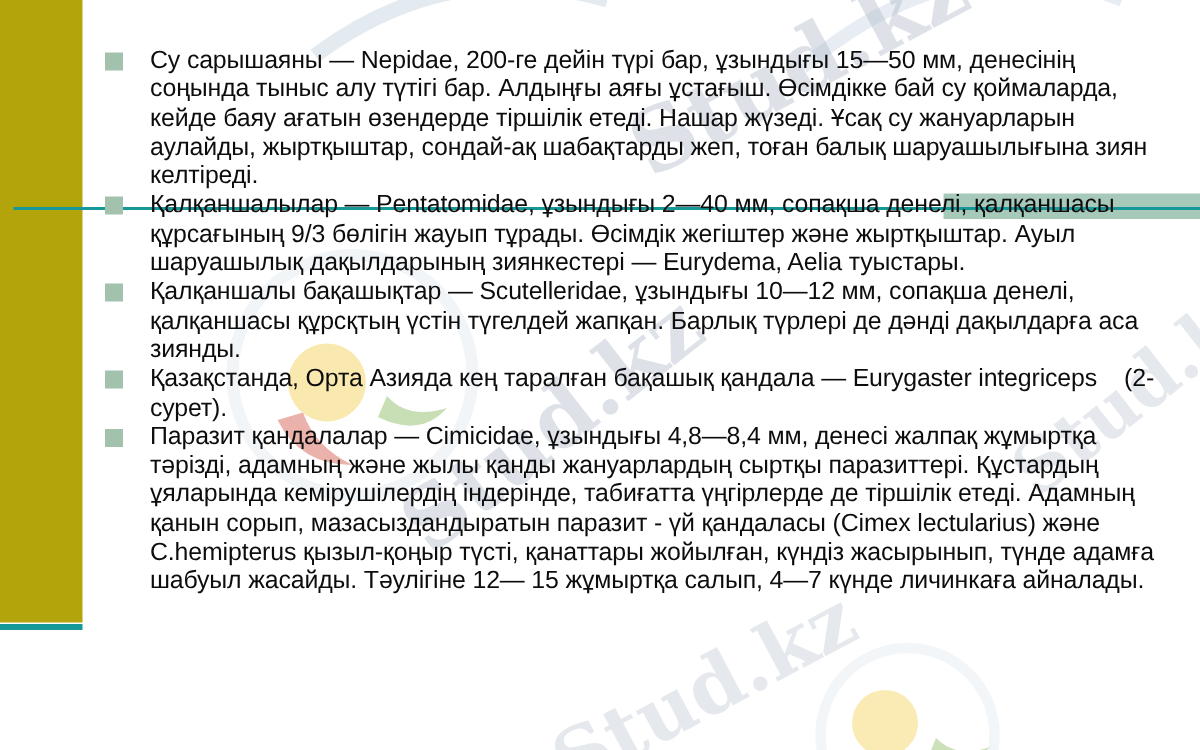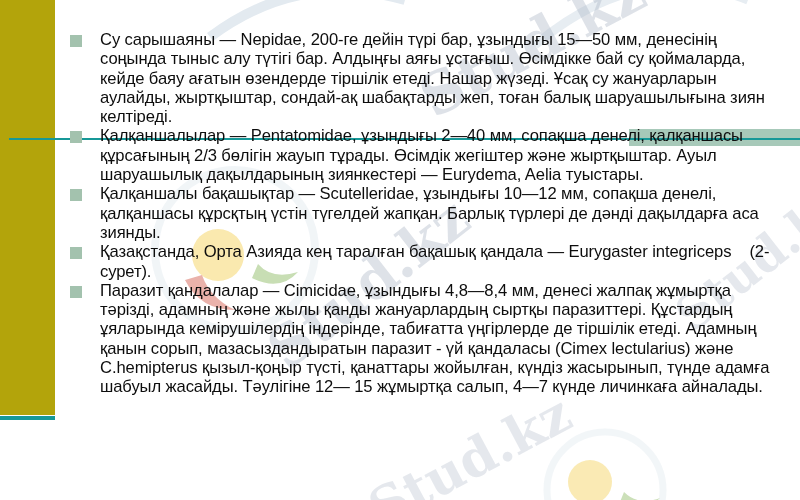--- a/index.html
+++ b/index.html
@@ -77,21 +77,21 @@
   <div class="accent-rect"></div>
   <div class="header-rule"></div>
 
   <div class="content">
     <div class="bullet-item">
       <span class="bullet-square"></span>
       <span class="bullet-text">Су сарышаяны — Nepidae, 200-ге дейін түрі бар, ұзындығы 15—50 мм, денесінің соңында тыныс алу түтігі бар. Алдыңғы аяғы ұстағыш. Өсімдікке бай су қоймаларда, кейде баяу ағатын өзендерде тіршілік етеді. Нашар жүзеді. Ұсақ су жануарларын аулайды, жыртқыштар, сондай-ақ шабақтарды жеп, тоған балық шаруашылығына зиян келтіреді.</span>
     </div>
     <div class="bullet-item">
       <span class="bullet-square"></span>
-      <span class="bullet-text">Қалқаншалылар — Pentatomidae, ұзындығы 2—40 мм, сопақша денелі, қалқаншасы құрсағының 2/3 бөлігін жауып тұрады. Өсімдік жегіштер және жыртқыштар. Ауыл шаруашылық дақылдарының зиянкестері — Eurydema, Aelia туыстары.</span>
+      <span class="bullet-text">Қалқаншалылар — Pentatomidae, ұзындығы 2—40 мм, сопақша денелі, қалқаншасы құрсағының 9/3 бөлігін жауып тұрады. Өсімдік жегіштер және жыртқыштар. Ауыл шаруашылық дақылдарының зиянкестері — Eurydema, Aelia туыстары.</span>
     </div>
     <div class="bullet-item">
       <span class="bullet-square"></span>
       <span class="bullet-text">Қалқаншалы бақашықтар — Scutelleridae, ұзындығы 10—12 мм, сопақша денелі, қалқаншасы құрсқтың үстін түгелдей жапқан. Барлық түрлері де дәнді дақылдарға аса зиянды.</span>
     </div>
     <div class="bullet-item">
       <span class="bullet-square"></span>
       <span class="bullet-text">Қазақстанда, Орта Азияда кең таралған бақашық қандала — Eurygaster integriceps    (2-сурет).</span>
     </div>
     <div class="bullet-item">

